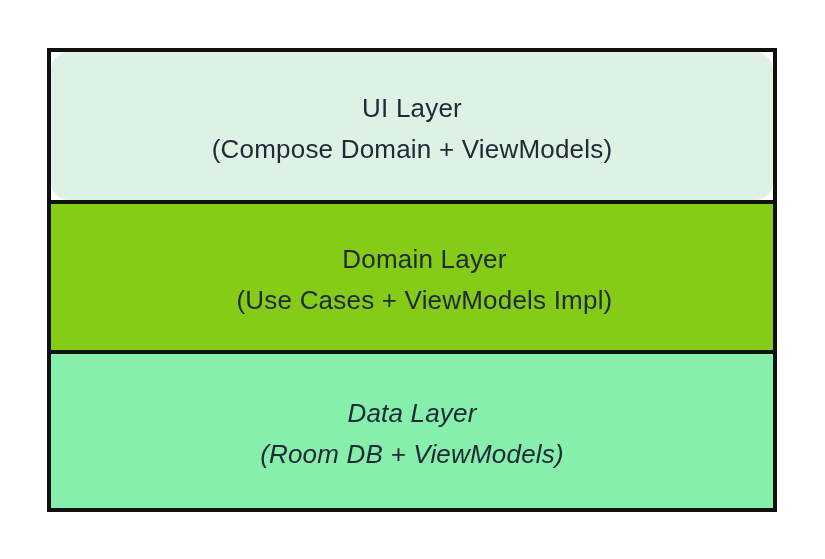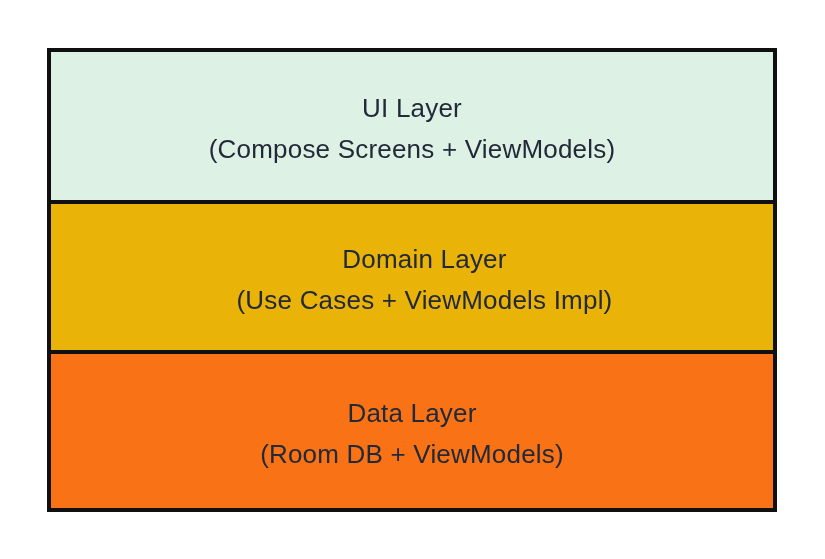--- a/index.html
+++ b/index.html
@@ -31,47 +31,47 @@
   }
   .layer {
     box-sizing: border-box;
     display: flex;
     flex-direction: column;
     justify-content: center;
     align-items: center;
     text-align: center;
     padding-top: 6px;
   }
-  .layer:nth-child(1) { height: 148px; }
+  .layer:nth-child(1) { height: 148px; border-radius: 18px; }
   .layer:nth-child(2) { height: 150px; border-top: 4px solid #101010; }
   .layer:nth-child(3) { flex: 1; border-top: 4px solid #101010; }
   .layer-title, .layer-sub {
     font-size: 26px;
     font-weight: 400;
     color: #222938;
     line-height: 1.58;
     letter-spacing: 0.2px;
     white-space: nowrap;
   }
 </style>
 </head>
 <body>
 
 <div class="stage">
   <div class="arch-stack">
 
     <div class="layer" style="background: rgb(221, 242, 228);">
       <div class="layer-title">UI Layer</div>
-      <div class="layer-sub">(Compose Screens + ViewModels)</div>
+      <div class="layer-sub">(Compose Domain + ViewModels)</div>
     </div>
 
-    <div class="layer" style="background: #eab308; padding-left: 25px;">
+    <div class="layer" style="background: #84cc16; padding-left: 25px;">
       <div class="layer-title">Domain Layer</div>
       <div class="layer-sub">(Use Cases + ViewModels Impl)</div>
     </div>
 
-    <div class="layer" style="background: #f97316;">
+    <div class="layer" style="background: #86efac; font-style: italic;">
       <div class="layer-title">Data Layer</div>
       <div class="layer-sub">(Room DB + ViewModels)</div>
     </div>
 
   </div>
 </div>
 
 </body></html>

